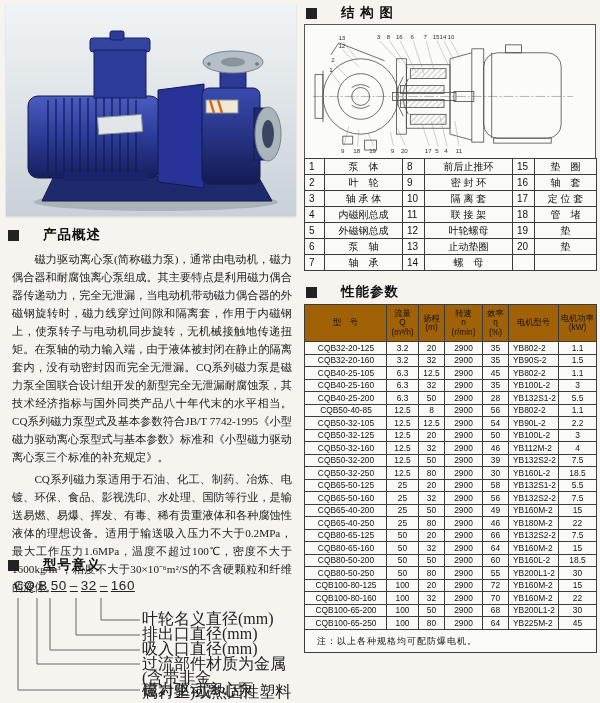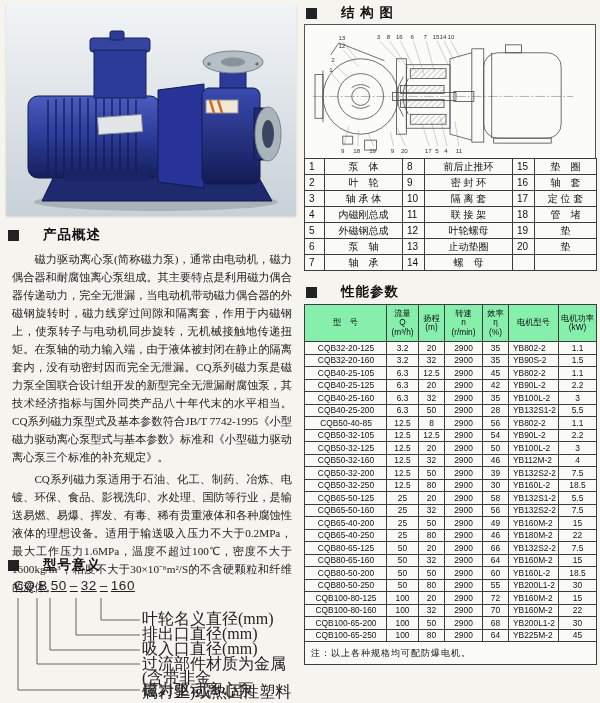--- a/index.html
+++ b/index.html
@@ -20,25 +20,25 @@
   .mlabel{position:absolute;left:142px;font-size:16px;line-height:14px;color:#222;white-space:pre-line;width:152px;font-family:"Liberation Serif",serif;}
   
   .diagram{left:304px;top:24px;width:290px;height:133px;background:#fbfbf8;border:1px solid #555;}
   
   table{border-collapse:collapse;position:absolute;table-layout:fixed;background:#fafaf6;}
   .parts{left:304px;top:158px;width:292px;border:1.5px solid #333;}
   .parts td{border:1px solid #3c3c3c;font-size:10px;height:15px;padding:0 1px;color:#111;}
   .parts td.pnum{text-align:left;padding-left:4px;}
   .parts td.pname{text-align:center;}
   .perf{left:304px;top:304px;width:292px;border:1.5px solid #333;}
-  .perf th{border:1px solid #3c3c3c;background:#86efac;font-size:8.3px;line-height:9.5px;font-weight:normal;height:34px;padding:1px 0;color:#111;text-align:center;}
+  .perf th{border:1px solid #3c3c3c;background:#a16207;font-size:8.3px;line-height:9.5px;font-weight:normal;height:34px;padding:1px 0;color:#111;text-align:center;}
   .perf td{border:1px solid #3c3c3c;font-size:8.4px;line-height:10px;height:11.5px;padding:0 2px;text-align:center;color:#111;}
   .perf td.model{text-align:center;padding-left:3px;}
   .perf td.motor{text-align:left;padding-left:4px;}
-  .perf td.note{text-align:left;height:22px;font-size:9px;padding-left:6px;letter-spacing:1px;}
+  .perf td.note{text-align:left;height:22px;font-size:9px;padding-left:12px;letter-spacing:1px;}
   text{font-family:"Liberation Sans",sans-serif;}
 </style>
 </head>
 <body>
 
 <div class="abs photo">
   <svg width="290" height="212" viewBox="0 0 290 212">
     <defs>
       <linearGradient id="bgG" x1="0" y1="0" x2="0" y2="1">
         <stop offset="0" stop-color="#f1f4f6"></stop>
@@ -335,29 +335,20 @@
       <tr>
         <td class="model">CQB40-25-105</td>
         <td class="num">6.3</td>
         <td class="num">12.5</td>
         <td class="num">2900</td>
         <td class="num">45</td>
         <td class="motor">YB802-2</td>
         <td class="num">1.1</td>
       </tr>
       <tr>
-        <td class="model">CQB40-25-125</td>
-        <td class="num">6.3</td>
-        <td class="num">20</td>
-        <td class="num">2900</td>
-        <td class="num">42</td>
-        <td class="motor">YB90L-2</td>
-        <td class="num">2.2</td>
-      </tr>
-      <tr>
         <td class="model">CQB40-25-160</td>
         <td class="num">6.3</td>
         <td class="num">32</td>
         <td class="num">2900</td>
         <td class="num">35</td>
         <td class="motor">YB100L-2</td>
         <td class="num">3</td>
       </tr>
       <tr>
         <td class="model">CQB40-25-200</td>

